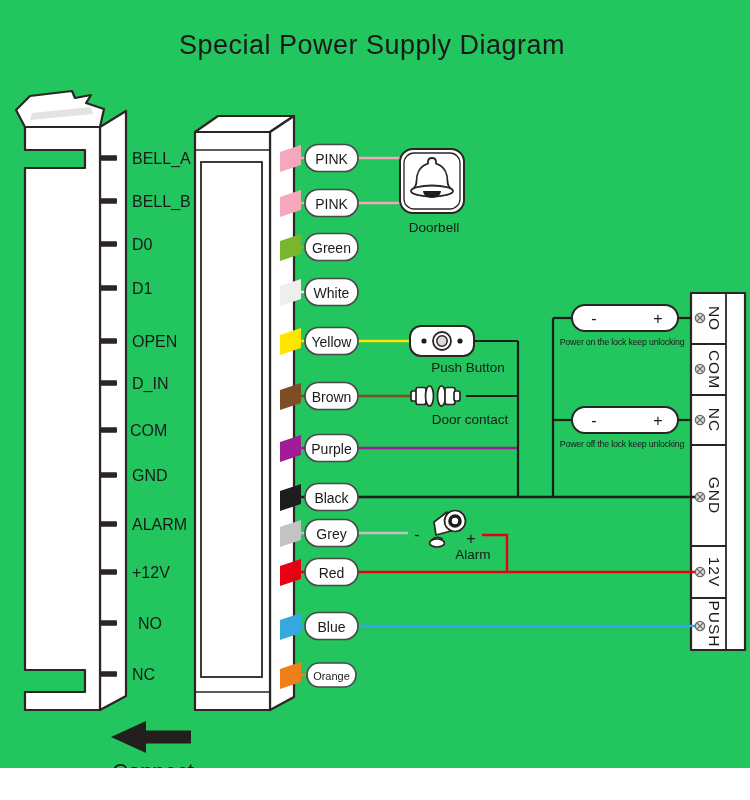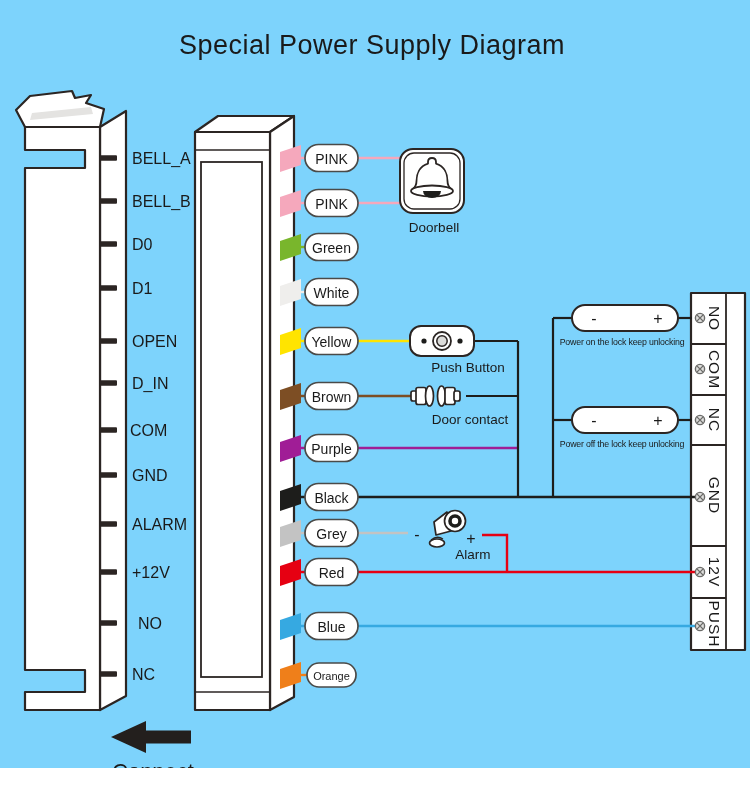--- a/index.html
+++ b/index.html
@@ -1,16 +1,16 @@
 <!DOCTYPE html>
 <html><head>
 <meta charset="utf-8">
 <style>
   html,body{margin:0;padding:0;background:#ffffff;}
-  .stage{position:relative;width:750px;height:768px;background:#7dd3fc;overflow:hidden;}
+  .stage{position:relative;width:750px;height:768px;background:#22c55e;overflow:hidden;}
   svg{display:block;}
   text{font-family:"Liberation Sans","DejaVu Sans",sans-serif;fill:#1a1a1a;}
   .title-t{font-size:27px;text-anchor:middle;letter-spacing:.5px;dominant-baseline:central;}
   .pin{font-size:16px;dominant-baseline:central;}
   .pill-t{font-size:14px;text-anchor:middle;dominant-baseline:central;}
   .pill-t-sm{font-size:11px;text-anchor:middle;dominant-baseline:central;}
   .cap{font-size:13.5px;text-anchor:middle;dominant-baseline:central;}
   .term{font-size:15.5px;letter-spacing:1px;text-anchor:middle;dominant-baseline:central;}
   .lockcap{font-size:8.8px;letter-spacing:-.2px;text-anchor:middle;dominant-baseline:central;}
   .sign{font-size:16px;text-anchor:middle;dominant-baseline:central;}

